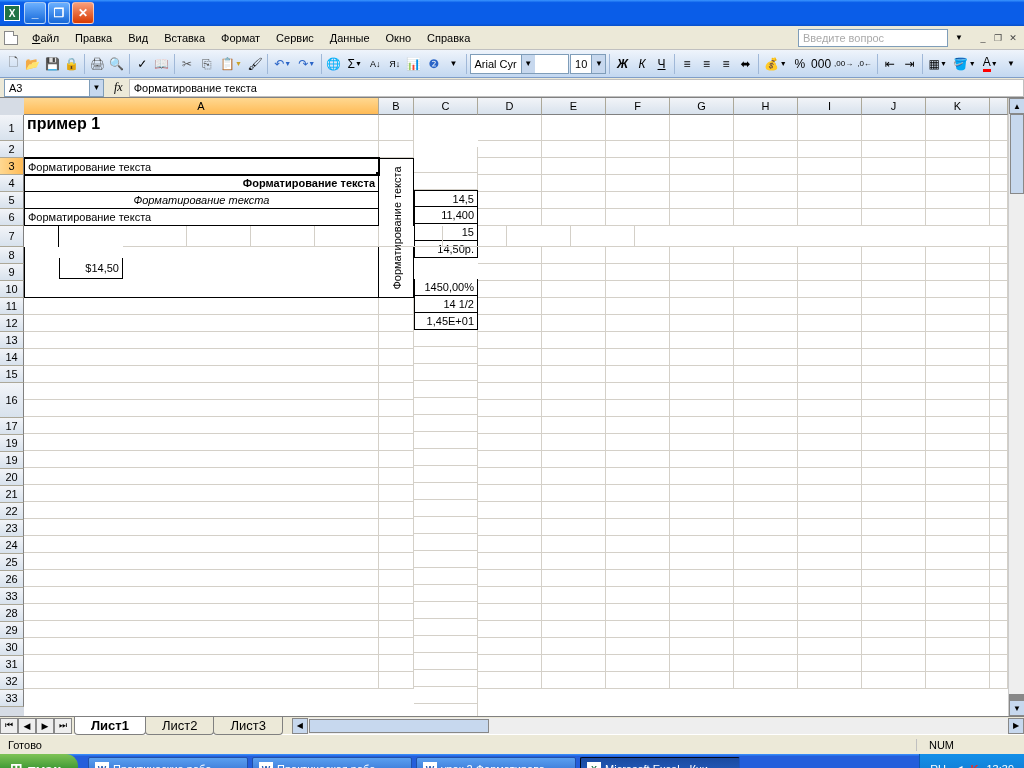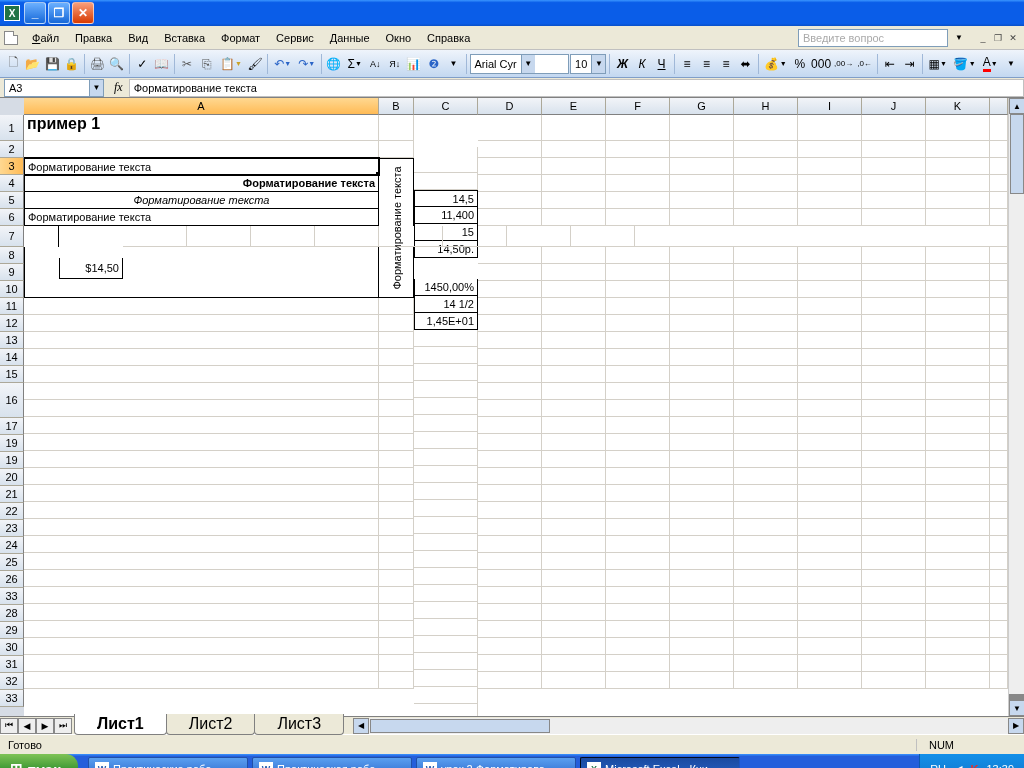--- a/index.html
+++ b/index.html
@@ -78,21 +78,21 @@
 .vscroll { position: absolute; top: 0; right: 0; width: 16px; bottom: 0; background: #eee; border-left: 1px solid #ccc; }
 .vscroll .sbtn { width: 16px; height: 16px; background: #c7d8ee; border: 1px solid #888; display:flex; align-items:center; justify-content:center; font-size:8px; }
 .vscroll .thumb { position: absolute; top: 16px; width: 14px; left:1px; height: 80px; background: #c7d8ee; border: 1px solid #888; }
 .vscroll .sbtn.bot { position: absolute; bottom: 0; }
 .vscroll .split { position:absolute; bottom:16px; width:16px; height:6px; background:#888; }
 
 
 .sheet-row { height: 18px; background: #ece9d8; display: flex; align-items: center; border-top: 1px solid #808080; }
 .navbtn { width: 18px; height: 16px; display: flex; align-items: center; justify-content: center; font-size: 9px; border: 1px solid #888; background: #eee; }
 .tabs { display: flex; align-items: flex-end; height: 18px; margin-left: 2px; }
-.tab { padding: 1px 22px; font-size: 16px; border: 1px solid #808080; border-top: none; background: #ece9d8; position: relative; border-radius: 0 0 4px 4px; margin-right: -1px; }
+.tab { padding: 1px 16px; font-size: 13px; border: 1px solid #808080; border-top: none; background: #ece9d8; position: relative; border-radius: 0 0 4px 4px; margin-right: -1px; }
 .tab.active { background: #fff; font-weight: bold; z-index: 1; }
 .hscroll-track { flex: 1; height: 16px; background: #eee; margin-left: 10px; display: flex; align-items: center; position: relative; }
 .hscroll-track .sbtn { width: 16px; height: 16px; background: #c7d8ee; border: 1px solid #888; display:flex; align-items:center; justify-content:center; font-size:8px; }
 .hscroll-track .thumb { height: 14px; width: 180px; background: #c7d8ee; border: 1px solid #888; margin-left: 1px; }
 .hscroll-track .sbtn.right { margin-left: auto; }
 
 
 .statusbar { height: 20px; background: #ece9d8; display: flex; align-items: center; padding: 0 8px; border-top: 1px solid #fff; font-size: 11px; }
 .statusbar .ready { flex: 1; }
 .statusbar .ind { width: 50px; text-align: center; border-left: 1px solid #c0c0c0; padding: 0 4px; }

